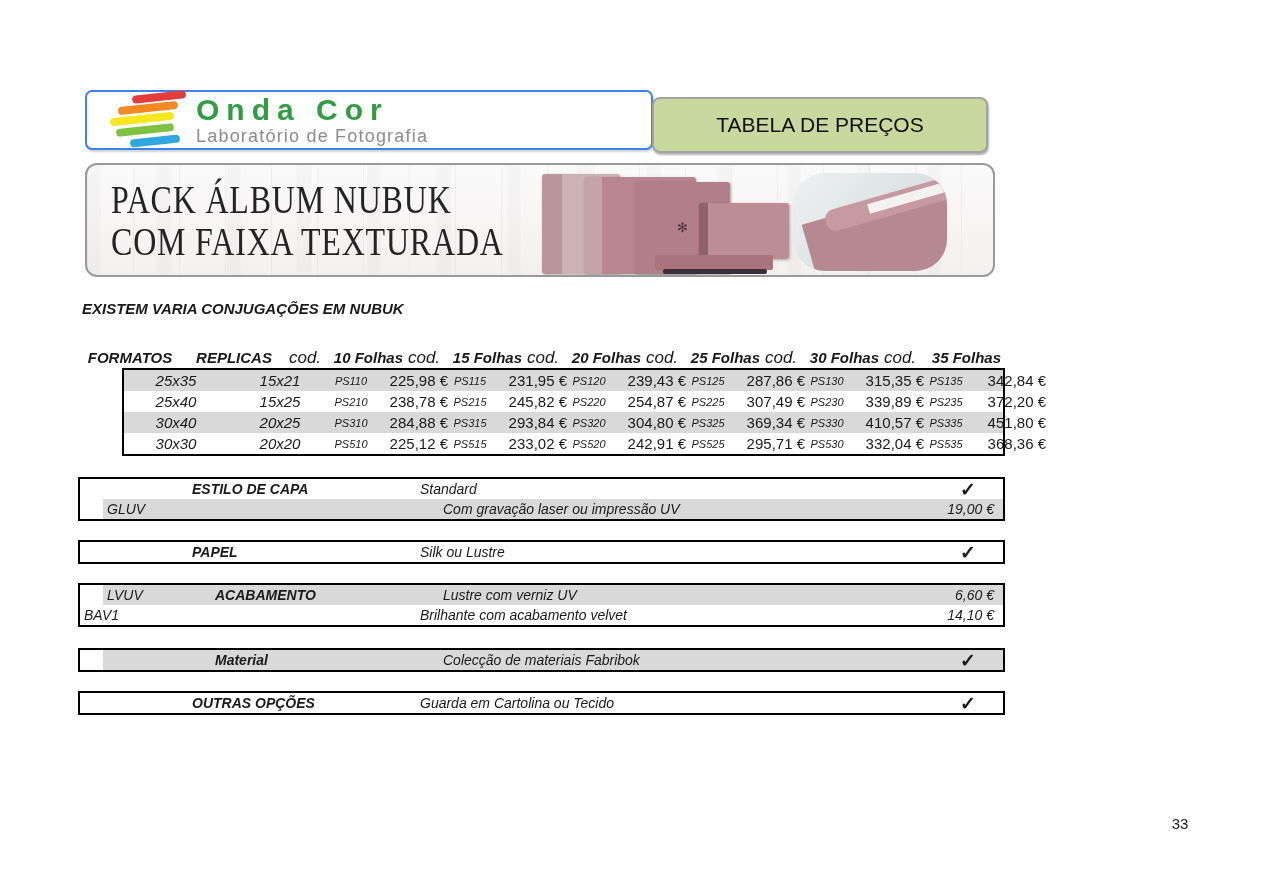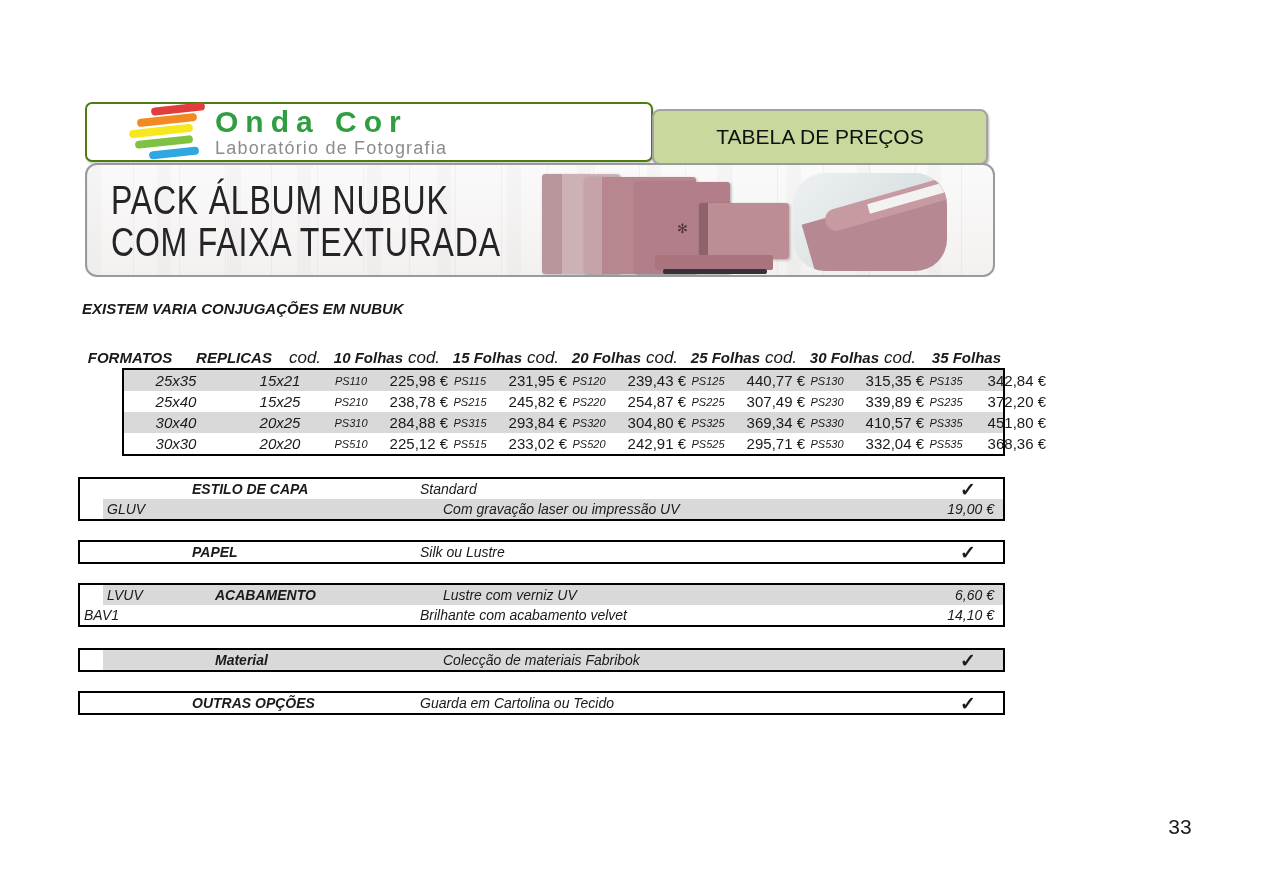--- a/index.html
+++ b/index.html
@@ -3,49 +3,50 @@
 <meta charset="utf-8">
 <style>
   html,body{margin:0;padding:0;}
   body{
     width:1262px;height:892px;position:relative;overflow:hidden;
     background:#ffffff;
     font-family:"Liberation Sans",sans-serif;color:#1a1a1a;
   }
   
   .logo-box{
-    position:absolute;left:85px;top:102px;width:568px;height:60px;
-    background:#fff;border:2px solid #4d7c0f;border-radius:7px;
-    display:flex;align-items:center;padding-left:36px;box-sizing:border-box;
+    position:absolute;left:85px;top:90px;width:568px;height:60px;
+    background:#fff;border:2px solid #3b82f6;border-radius:7px;
+    display:flex;align-items:center;padding-left:17px;box-sizing:border-box;
     box-shadow:1px 2px 2px rgba(0,0,0,.18);
   }
   .logo-icon{position:relative;width:84px;height:56px;flex:0 0 auto;}
   .logo-icon i{position:absolute;height:8px;border-radius:4px;transform:rotate(-6deg);}
   .logo-icon .b1{top:1px;left:28px;width:54px;background:#e23d3d;}
   .logo-icon .b2{top:12px;left:14px;width:60px;background:#f18a23;}
   .logo-icon .b3{top:23px;left:6px;width:64px;background:#f6e81c;}
   .logo-icon .b4{top:34px;left:12px;width:58px;background:#7fc241;}
   .logo-icon .b5{top:45px;left:26px;width:50px;background:#2fa8e0;}
   .logo-text{margin-left:8px;line-height:1;}
   .logo-title{font-size:30px;font-weight:bold;letter-spacing:7px;color:var(--logo_green,#2f9e41);}
   .logo-sub{font-size:18px;color:var(--logo_gray,#8c8c8c);letter-spacing:1.2px;margin-top:2px;}
   .badge{
     position:absolute;left:652px;top:97px;width:336px;height:56px;
     background:var(--badge_bg,#c9d99e);border:2px solid #a3a3a3;border-radius:8px;
     display:flex;align-items:center;justify-content:center;box-sizing:border-box;
-    font-size:21px;color:#111;box-shadow:1px 2px 2px rgba(0,0,0,.3);margin-top:12px;
+    font-size:21px;color:#111;box-shadow:1px 2px 2px rgba(0,0,0,.3);
   }
   
   .banner{
     position:absolute;left:85px;top:163px;width:910px;height:114px;
     border:2px solid #9a9a9a;border-radius:12px;box-sizing:border-box;overflow:hidden;
     background:
       repeating-linear-gradient(90deg,rgba(110,100,95,.07) 0 1px,rgba(0,0,0,0) 1px 46px),
       repeating-linear-gradient(90deg,rgba(0,0,0,.02) 0 14px,rgba(0,0,0,0) 14px 70px),
       linear-gradient(#fbfafa,#f3f1f0);
+    font-family: Liberation Serif, serif;
   }
   .banner-title{
     position:absolute;left:24px;top:14px;
     font-size:40px;line-height:42px;letter-spacing:1px;color:#242424;
     transform:scaleX(.8);transform-origin:left top;white-space:nowrap;
   }
   
   .stack{position:absolute;left:0;top:0;width:100%;height:100%;}
   .alb{position:absolute;border-radius:3px;}
   .alb1{left:455px;top:9px;width:78px;height:100px;background:linear-gradient(90deg,#b9959c 0 20px,#ccb2b5 20px);box-shadow:1px 1px 3px rgba(0,0,0,.25);}
@@ -89,21 +90,21 @@
     display:grid;grid-template-columns:112px 228px 1fr 150px;
     height:20px;align-items:center;font-size:14px;font-style:italic;
   }
   .orow.gray{background:var(--row_gray,#d9d9d9);margin-left:23px;}
   .ocode{padding-left:4px;}
   .olabel{font-weight:bold;}
   .oval{text-align:right;padding-right:9px;white-space:nowrap;}
   .ocheck{font-style:normal;font-weight:bold;font-size:19px;margin-right:18px;line-height:1;}
   .ocheck:empty,.oprice:empty{display:none;}
   
-  .pagenum{position:absolute;left:1155px;top:815px;width:50px;text-align:center;font-size:21px;}
+  .pagenum{position:absolute;left:1155px;top:815px;width:50px;text-align:center;font-size:15px;}
 </style>
 </head>
 <body>
 
 <div class="logo-box">
   <span class="logo-icon">
     <i class="b1"></i>
       <i class="b2"></i>
       <i class="b3"></i>
       <i class="b4"></i>
@@ -161,21 +162,21 @@
     <div class="prow gray">
       <span class="cell c-fmt">25x35</span>
       <span class="cell c-fmt">15x21</span>
       <span class="cell c-cod">PS110</span>
       <span class="cell c-price">225,98 €</span>
       <span class="cell c-cod">PS115</span>
       <span class="cell c-price">231,95 €</span>
       <span class="cell c-cod">PS120</span>
       <span class="cell c-price">239,43 €</span>
       <span class="cell c-cod">PS125</span>
-      <span class="cell c-price">440,77 €</span>
+      <span class="cell c-price">287,86 €</span>
       <span class="cell c-cod">PS130</span>
       <span class="cell c-price">315,35 €</span>
       <span class="cell c-cod">PS135</span>
       <span class="cell c-price">342,84 €</span>
     </div>
     <div class="prow">
       <span class="cell c-fmt">25x40</span>
       <span class="cell c-fmt">15x25</span>
       <span class="cell c-cod">PS210</span>
       <span class="cell c-price">238,78 €</span>

